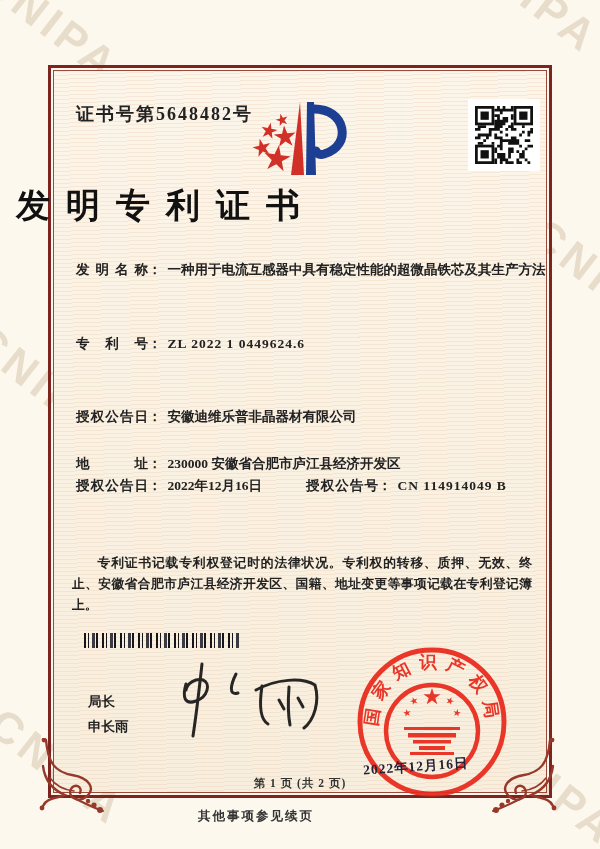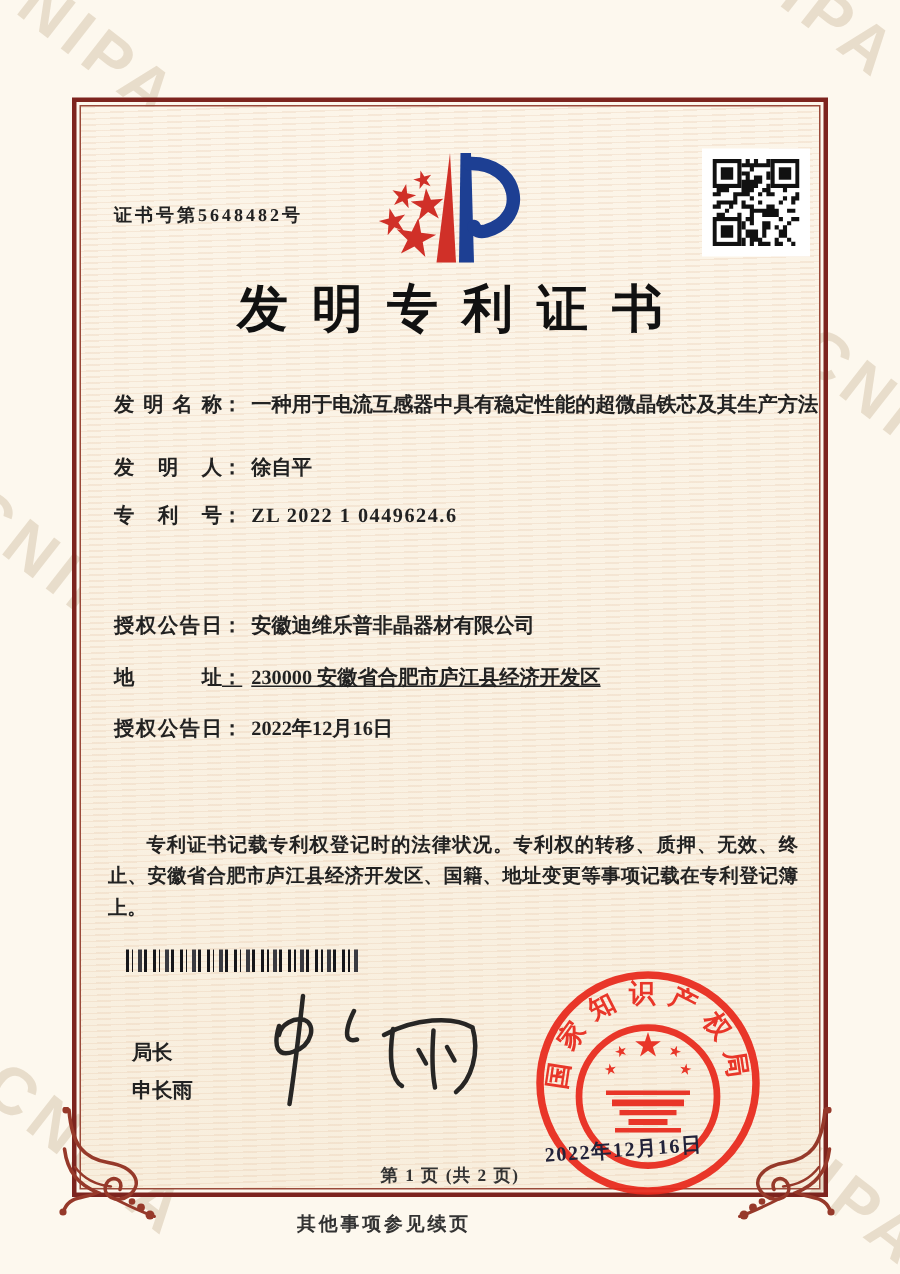--- a/index.html
+++ b/index.html
@@ -21,26 +21,26 @@
     border:3px solid #7d241e;box-sizing:border-box;z-index:1;
   }
   .frame-inner{
     position:absolute;left:2px;top:2px;right:2px;bottom:2px;
     border:1px solid #9a4a3a;
     background:
       repeating-linear-gradient(178deg, rgba(224,183,150,0.22) 0 1px, rgba(0,0,0,0) 1px 4px),
       linear-gradient(#fcf5e9,#f8eedd);
   }
   .content{position:absolute;left:0;top:0;width:600px;height:849px;z-index:3;}
-  .certno{position:absolute;left:76px;top:102px;font-size:12px;font-weight:bold;letter-spacing:2px;color:#222;margin-top:33px;}
+  .certno{position:absolute;left:76px;top:102px;font-size:18px;font-weight:bold;letter-spacing:2px;color:#222;}
   .logo{position:absolute;left:228px;top:96px;}
   .qrbox{position:absolute;left:468px;top:99px;width:72px;height:72px;background:#fff;}
   .qrbox svg{position:absolute;left:7px;top:7px;}
   .title{
-    position:absolute;left:0;top:183px;width:600px;text-align:center;
+    position:absolute;left:0;top:183px;width:600px;
     font-size:34px;font-weight:bold;letter-spacing:16px;text-indent:16px;color:#111;
   }
   .row{position:absolute;left:76px;font-size:13.5px;font-weight:bold;color:#222;white-space:nowrap;margin-top:10px;}
   .lbl{display:inline-block;width:72px;text-align:justify;text-align-last:justify;vertical-align:bottom;}
   .val{margin-left:6px;}
   .num{letter-spacing:1px;}
   .row2col .pair2{position:absolute;left:230px;top:0;}
   .para{
     position:absolute;left:72px;width:460px;font-size:12.8px;line-height:21px;
     font-weight:600;color:#222;text-indent:2em;text-align:justify;
@@ -155,35 +155,35 @@
       </g>
       <path id="qrmods" fill="#111" d="M22.10,0.00h2.76v2.76h-2.76zM27.62,0.00h2.76v2.76h-2.76zM35.90,0.00h2.76v2.76h-2.76zM19.33,2.76h2.76v2.76h-2.76zM22.10,2.76h2.76v2.76h-2.76zM24.86,2.76h2.76v2.76h-2.76zM27.62,2.76h2.76v2.76h-2.76zM30.38,2.76h2.76v2.76h-2.76zM33.14,2.76h2.76v2.76h-2.76zM35.90,2.76h2.76v2.76h-2.76zM24.86,5.52h2.76v2.76h-2.76zM19.33,8.29h2.76v2.76h-2.76zM22.10,8.29h2.76v2.76h-2.76zM35.90,8.29h2.76v2.76h-2.76zM22.10,11.05h2.76v2.76h-2.76zM27.62,11.05h2.76v2.76h-2.76zM30.38,11.05h2.76v2.76h-2.76zM35.90,11.05h2.76v2.76h-2.76zM19.33,13.81h2.76v2.76h-2.76zM22.10,13.81h2.76v2.76h-2.76zM24.86,13.81h2.76v2.76h-2.76zM27.62,13.81h2.76v2.76h-2.76zM30.38,13.81h2.76v2.76h-2.76zM19.33,16.57h2.76v2.76h-2.76zM22.10,16.57h2.76v2.76h-2.76zM24.86,16.57h2.76v2.76h-2.76zM27.62,16.57h2.76v2.76h-2.76zM35.90,16.57h2.76v2.76h-2.76zM2.76,19.33h2.76v2.76h-2.76zM5.52,19.33h2.76v2.76h-2.76zM8.29,19.33h2.76v2.76h-2.76zM19.33,19.33h2.76v2.76h-2.76zM22.10,19.33h2.76v2.76h-2.76zM24.86,19.33h2.76v2.76h-2.76zM33.14,19.33h2.76v2.76h-2.76zM35.90,19.33h2.76v2.76h-2.76zM46.95,19.33h2.76v2.76h-2.76zM0.00,22.10h2.76v2.76h-2.76zM2.76,22.10h2.76v2.76h-2.76zM13.81,22.10h2.76v2.76h-2.76zM16.57,22.10h2.76v2.76h-2.76zM19.33,22.10h2.76v2.76h-2.76zM22.10,22.10h2.76v2.76h-2.76zM30.38,22.10h2.76v2.76h-2.76zM35.90,22.10h2.76v2.76h-2.76zM38.67,22.10h2.76v2.76h-2.76zM55.24,22.10h2.76v2.76h-2.76zM13.81,24.86h2.76v2.76h-2.76zM24.86,24.86h2.76v2.76h-2.76zM46.95,24.86h2.76v2.76h-2.76zM52.48,24.86h2.76v2.76h-2.76zM55.24,24.86h2.76v2.76h-2.76zM2.76,27.62h2.76v2.76h-2.76zM5.52,27.62h2.76v2.76h-2.76zM8.29,27.62h2.76v2.76h-2.76zM11.05,27.62h2.76v2.76h-2.76zM13.81,27.62h2.76v2.76h-2.76zM19.33,27.62h2.76v2.76h-2.76zM30.38,27.62h2.76v2.76h-2.76zM44.19,27.62h2.76v2.76h-2.76zM52.48,27.62h2.76v2.76h-2.76zM0.00,30.38h2.76v2.76h-2.76zM2.76,30.38h2.76v2.76h-2.76zM11.05,30.38h2.76v2.76h-2.76zM19.33,30.38h2.76v2.76h-2.76zM22.10,30.38h2.76v2.76h-2.76zM24.86,30.38h2.76v2.76h-2.76zM35.90,30.38h2.76v2.76h-2.76zM38.67,30.38h2.76v2.76h-2.76zM8.29,33.14h2.76v2.76h-2.76zM24.86,33.14h2.76v2.76h-2.76zM27.62,33.14h2.76v2.76h-2.76zM30.38,33.14h2.76v2.76h-2.76zM33.14,33.14h2.76v2.76h-2.76zM35.90,33.14h2.76v2.76h-2.76zM38.67,33.14h2.76v2.76h-2.76zM41.43,33.14h2.76v2.76h-2.76zM49.71,33.14h2.76v2.76h-2.76zM52.48,33.14h2.76v2.76h-2.76zM2.76,35.90h2.76v2.76h-2.76zM5.52,35.90h2.76v2.76h-2.76zM16.57,35.90h2.76v2.76h-2.76zM24.86,35.90h2.76v2.76h-2.76zM33.14,35.90h2.76v2.76h-2.76zM35.90,35.90h2.76v2.76h-2.76zM38.67,35.90h2.76v2.76h-2.76zM41.43,35.90h2.76v2.76h-2.76zM22.10,38.67h2.76v2.76h-2.76zM24.86,38.67h2.76v2.76h-2.76zM44.19,38.67h2.76v2.76h-2.76zM52.48,38.67h2.76v2.76h-2.76zM55.24,38.67h2.76v2.76h-2.76zM19.33,41.43h2.76v2.76h-2.76zM24.86,41.43h2.76v2.76h-2.76zM33.14,41.43h2.76v2.76h-2.76zM35.90,41.43h2.76v2.76h-2.76zM49.71,41.43h2.76v2.76h-2.76zM19.33,44.19h2.76v2.76h-2.76zM33.14,44.19h2.76v2.76h-2.76zM35.90,44.19h2.76v2.76h-2.76zM41.43,44.19h2.76v2.76h-2.76zM46.95,44.19h2.76v2.76h-2.76zM22.10,46.95h2.76v2.76h-2.76zM24.86,46.95h2.76v2.76h-2.76zM27.62,46.95h2.76v2.76h-2.76zM33.14,46.95h2.76v2.76h-2.76zM44.19,46.95h2.76v2.76h-2.76zM46.95,46.95h2.76v2.76h-2.76zM22.10,49.71h2.76v2.76h-2.76zM24.86,49.71h2.76v2.76h-2.76zM27.62,49.71h2.76v2.76h-2.76zM33.14,49.71h2.76v2.76h-2.76zM44.19,49.71h2.76v2.76h-2.76zM46.95,49.71h2.76v2.76h-2.76zM19.33,52.48h2.76v2.76h-2.76zM24.86,52.48h2.76v2.76h-2.76zM27.62,52.48h2.76v2.76h-2.76zM30.38,52.48h2.76v2.76h-2.76zM41.43,52.48h2.76v2.76h-2.76zM49.71,52.48h2.76v2.76h-2.76zM19.33,55.24h2.76v2.76h-2.76zM24.86,55.24h2.76v2.76h-2.76zM30.38,55.24h2.76v2.76h-2.76zM33.14,55.24h2.76v2.76h-2.76zM35.90,55.24h2.76v2.76h-2.76zM41.43,55.24h2.76v2.76h-2.76zM44.19,55.24h2.76v2.76h-2.76zM52.48,55.24h2.76v2.76h-2.76z"></path>
     </svg>
   </div>
 
   <div class="title">发明专利证书</div>
 
   <div class="row" style="top:251px;">
     <span class="lbl">发明名称</span><span>：</span><span class="val">一种用于电流互感器中具有稳定性能的超微晶铁芯及其生产方法</span>
   </div>
-  <div class="row" style="top:293px;">
-    <span class="lbl">发明人</span><span>：</span><span class="val">徐自平</span>
-  </div>
   <div class="row" style="top:325px;">
     <span class="lbl">专利号</span><span>：</span><span class="val num">ZL 2022 1 0449624.6</span>
   </div>
   <div class="row" style="top:398px;">
     <span class="lbl">授权公告日</span><span>：</span><span class="val">安徽迪维乐普非晶器材有限公司</span>
   </div>
-  <div class="row" style="top:433px;text-decoration:underline;">
+  <div class="row" style="top:445px;">
     <span class="lbl">地址</span><span>：</span><span class="val">230000 安徽省合肥市庐江县经济开发区</span>
   </div>
   <div class="row row2col" style="top:467px;width:460px;">
     <span>
       <span class="lbl">授权公告日</span><span>：</span><span class="val">2022年12月16日</span>
+    </span>
+    <span class="pair2">
+      <span class="lbl">授权公告号</span><span>：</span><span class="val num">CN 114914049 B</span>
     </span>
   </div>
 
   <div class="para" style="top:553px;">专利证书记载专利权登记时的法律状况。专利权的转移、质押、无效、终止、安徽省合肥市庐江县经济开发区、国籍、地址变更等事项记载在专利登记簿上。</div>
 
   <div class="barcode"></div>
 
   <div class="officer">
     <div>局长</div>
     <div>申长雨</div>

